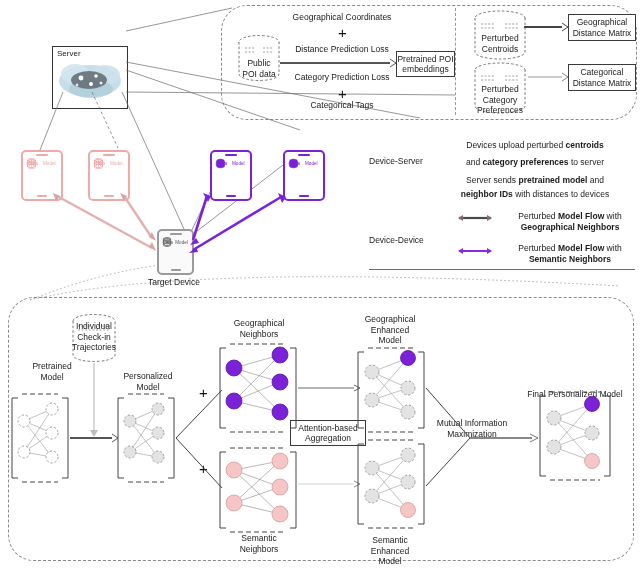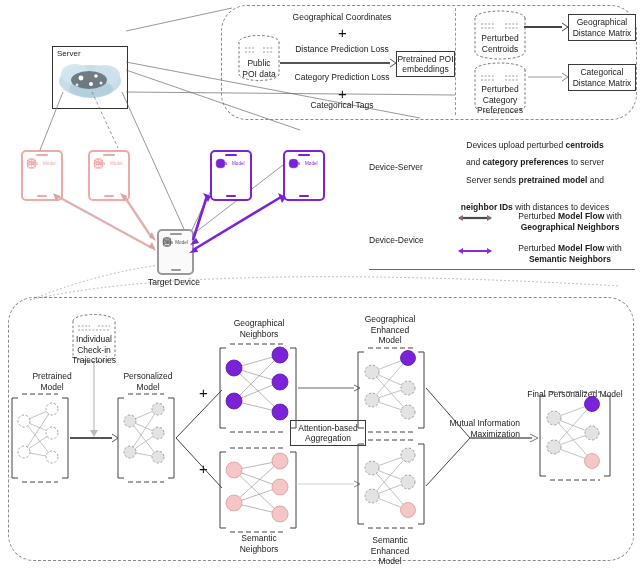--- a/index.html
+++ b/index.html
@@ -293,31 +293,31 @@
   <g stroke="#7b22d8" stroke-width="2.6" fill="none">
     <line x1="207" y1="196" x2="193" y2="240"></line>
     <line x1="281" y1="197" x2="193" y2="250"></line>
   </g>
   <path d="M203 193 L211 196 L208 202" fill="#7b22d8"></path>
   <path d="M190 245 L196 238 L199 243" fill="#7b22d8"></path>
   <path d="M278 193 L286 197 L282 203" fill="#7b22d8"></path>
   <path d="M189 253 L196 247 L198 252" fill="#7b22d8"></path>
 </svg>
 
-<div class="legtxt" style="left:369px;top:156px;width:70px;text-align:left;margin-top:6px;">Device-Server</div>
+<div class="legtxt" style="left:369px;top:156px;width:70px;text-align:left;">Device-Server</div>
 <div class="legtxt" style="left:440px;top:140px;width:190px;">
   <span>Devices upload perturbed </span><b>centroids</b>
 </div>
 <div class="legtxt" style="left:440px;top:157px;width:190px;">
   <span>and </span><b>category preferences</b><span> to server</span>
 </div>
 <div class="legtxt" style="left:440px;top:175px;width:190px;">
   <span>Server sends </span><b>pretrained model</b><span> and</span>
 </div>
-<div class="legtxt" style="left:440px;top:202px;width:190px;">
+<div class="legtxt" style="left:440px;top:189px;width:190px;">
   <b>neighbor IDs</b><span> with distances to devices</span>
 </div>
 
 <div class="legtxt" style="left:369px;top:235px;width:70px;text-align:left;">Device-Device</div>
 
 <svg class="abs" style="left:455px;top:212px;" width="40" height="12">
   <line x1="4" y1="6" x2="36" y2="6" stroke="#4a4a4a" stroke-width="2.2"></line>
   <path d="M8 3 L3 6 L8 9" fill="#8a6a6a"></path>
     <path d="M32 3 L37 6 L32 9" fill="#8a6a6a"></path>
 </svg>
@@ -345,40 +345,40 @@
 
 <svg class="abs" style="left:70px;top:313px;" width="48" height="50">
   <ellipse cx="24" cy="8" rx="21" ry="6.5" fill="#fff" stroke="#555" stroke-width="0.8" stroke-dasharray="2.6,2"></ellipse>
   <path d="M3 8 L3 42 A21 6.5 0 0 0 45 42 L45 8" fill="#fff" stroke="#555" stroke-width="0.8" stroke-dasharray="2.6,2"></path>
   <g stroke="#777" stroke-width="0.7" stroke-dasharray="2,1.6">
     <line x1="8" y1="13" x2="20" y2="13"></line>
       <line x1="28" y1="13" x2="40" y2="13"></line>
     <line x1="8" y1="17" x2="40" y2="17"></line>
   </g>
 </svg>
-<div class="lbl" style="left:64px;top:334px;width:60px;">Individual
+<div class="lbl" style="left:64px;top:321px;width:60px;">Individual
 Check-in
 Trajectories</div>
 
-<div class="lbl" style="left:14px;top:371px;width:76px;text-align:center;">Pretrained
+<div class="lbl" style="left:14px;top:361px;width:76px;text-align:center;">Pretrained
 Model</div>
 <div class="lbl" style="left:108px;top:371px;width:80px;">Personalized
 Model</div>
 <div class="lbl" style="left:214px;top:318px;width:90px;">Geographical
 Neighbors</div>
 <div class="lbl" style="left:214px;top:533px;width:90px;">Semantic
 Neighbors</div>
 <div class="lbl" style="left:345px;top:314px;width:90px;">Geographical
 Enhanced
 Model</div>
 <div class="lbl" style="left:345px;top:535px;width:90px;">Semantic
 Enhanced
 Model</div>
 <div class="lbl" style="left:513px;top:376px;width:124px;margin-top:13px;">Final Personalized Model</div>
-<div class="lbl" style="left:424px;top:418px;width:96px;text-align:right;">Mutual Information
+<div class="lbl" style="left:424px;top:418px;width:96px;">Mutual Information
 Maximization</div>
 <div class="box" style="left:290px;top:420px;width:74px;height:24px;">Attention-based
 Aggregation</div>
 <div class="plus" style="left:199px;top:385px;">+</div>
 <div class="plus" style="left:199px;top:461px;">+</div>
 
 <svg width="640" height="570">
   <defs>
     <g id="brk"></g>
   </defs>

